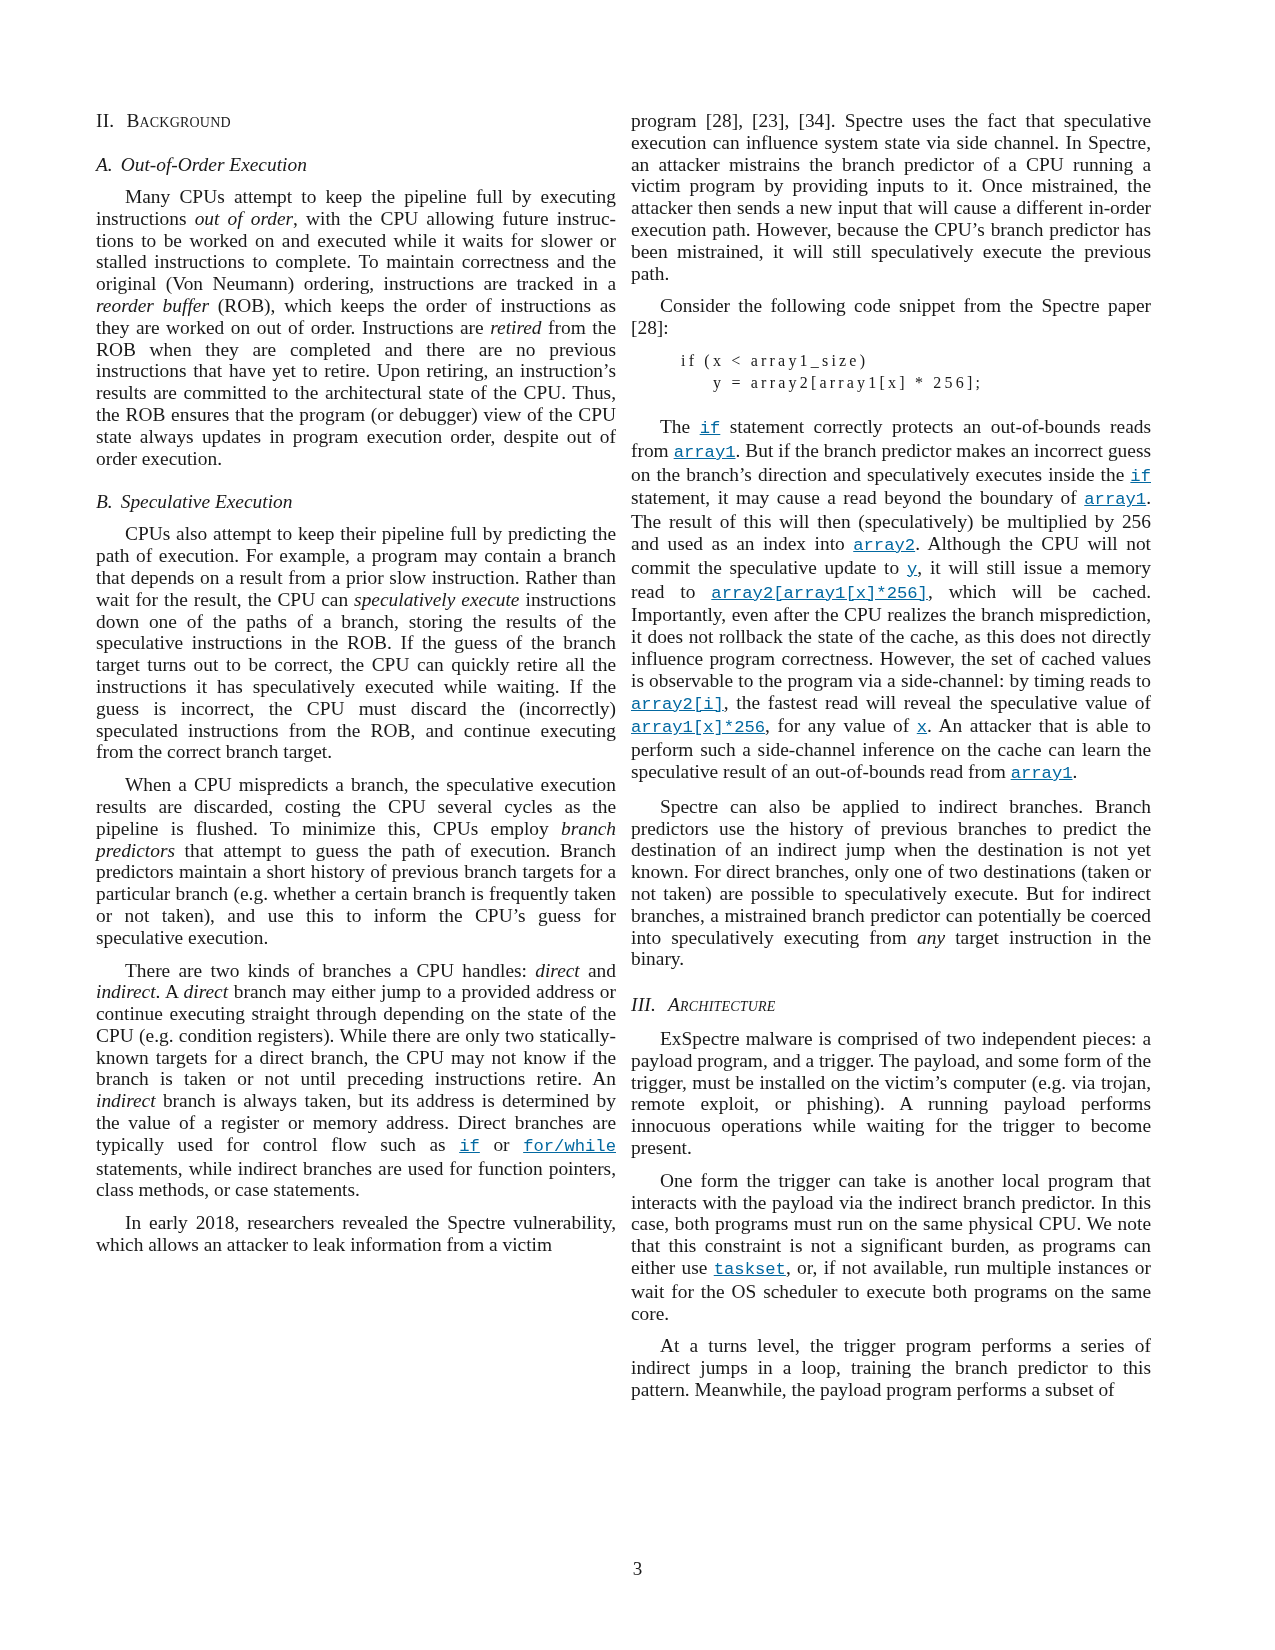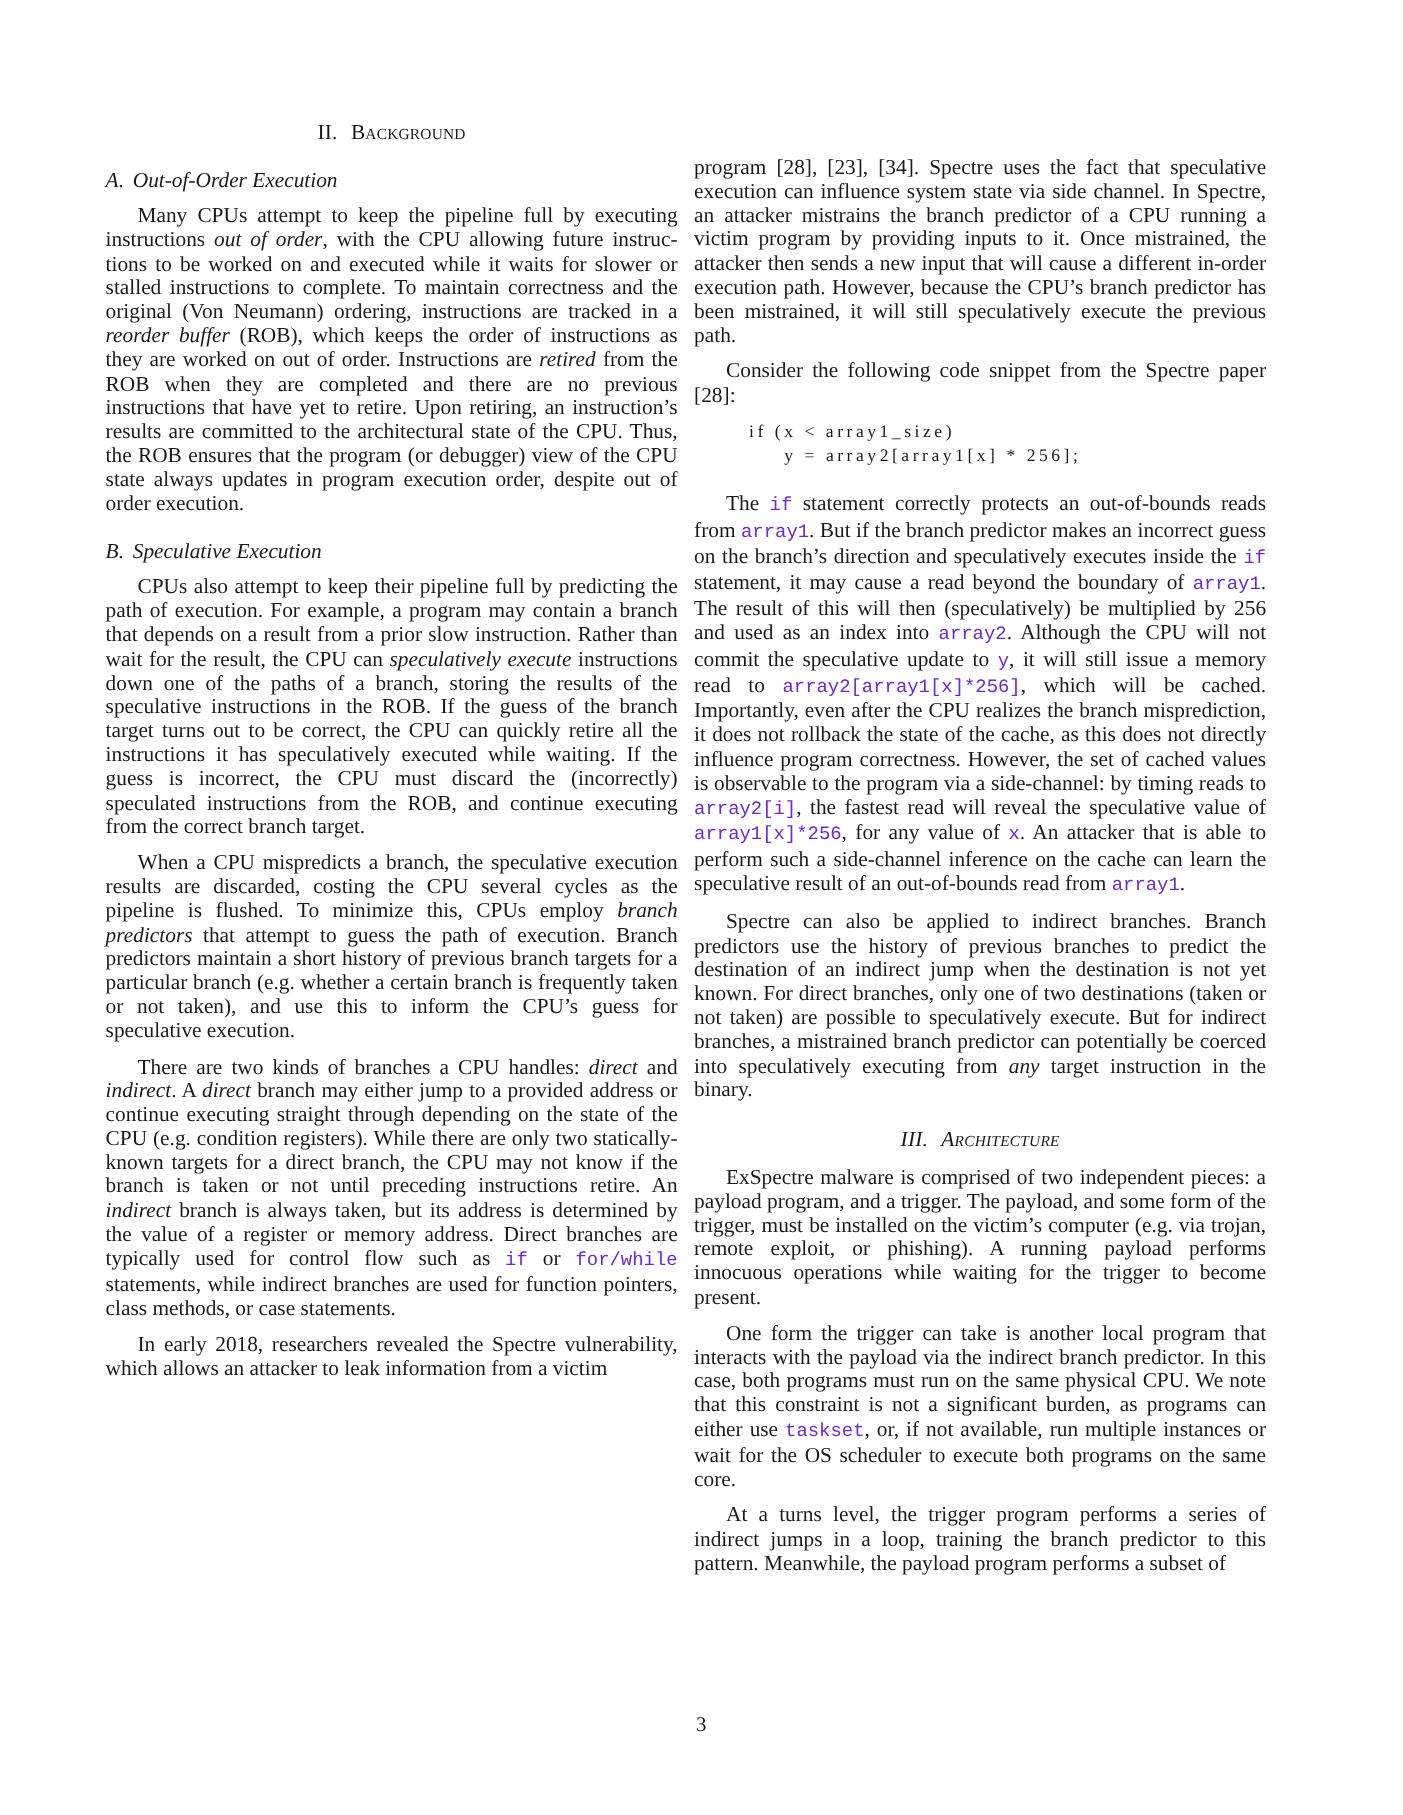--- a/index.html
+++ b/index.html
@@ -9,35 +9,35 @@
     color: #1a1a1a;
   }
   .col {
     position: absolute; top: 110px; width: 520px;
     font-size: 19.4px; line-height: 21.8px;
     text-align: justify; hyphens: manual;
   }
   #col-left { left: 96px; }
   #col-right { left: 631px; }
   .sec-title {
-    text-align: center; font-size: 19.4px; line-height: 22px;
+    font-size: 19.4px; line-height: 22px;
     margin: 0 0 12px 0; letter-spacing: 0.2px;
   }
   .sec-title .num { margin-right: 12px; }
   .sec-title .sc { font-variant: small-caps; }
   .subsec {
     font-style: italic; margin: 22px 0 10px 0; line-height: 22px;
   }
   .subsec .lbl { margin-right: 8px; }
   p { margin: 0 0 11px 0; text-indent: 29px; }
-  p.noind { text-indent: 0; margin-top: 32px; }
+  p.noind { text-indent: 0; }
   em { font-style: italic; }
   code, .mono {
     font-family: "Liberation Mono", "DejaVu Sans Mono", monospace;
-    font-size: 17.2px; color: #6d28d9;
+    font-size: 17.2px; color: #0369a1; text-decoration: underline;
   }
   .codeblock {
     font-family: "Liberation Serif", "DejaVu Serif", serif;
     font-size: 16px; letter-spacing: 3.2px; line-height: 22px;
     margin: 8px 0 22px 50px; white-space: pre; text-align: left;
   }
   .codeblock .l2 { padding-left: 32px; }
   #page-number {
     position: absolute; top: 1558px; left: 0; width: 1275px;
     text-align: center; font-size: 19px;

